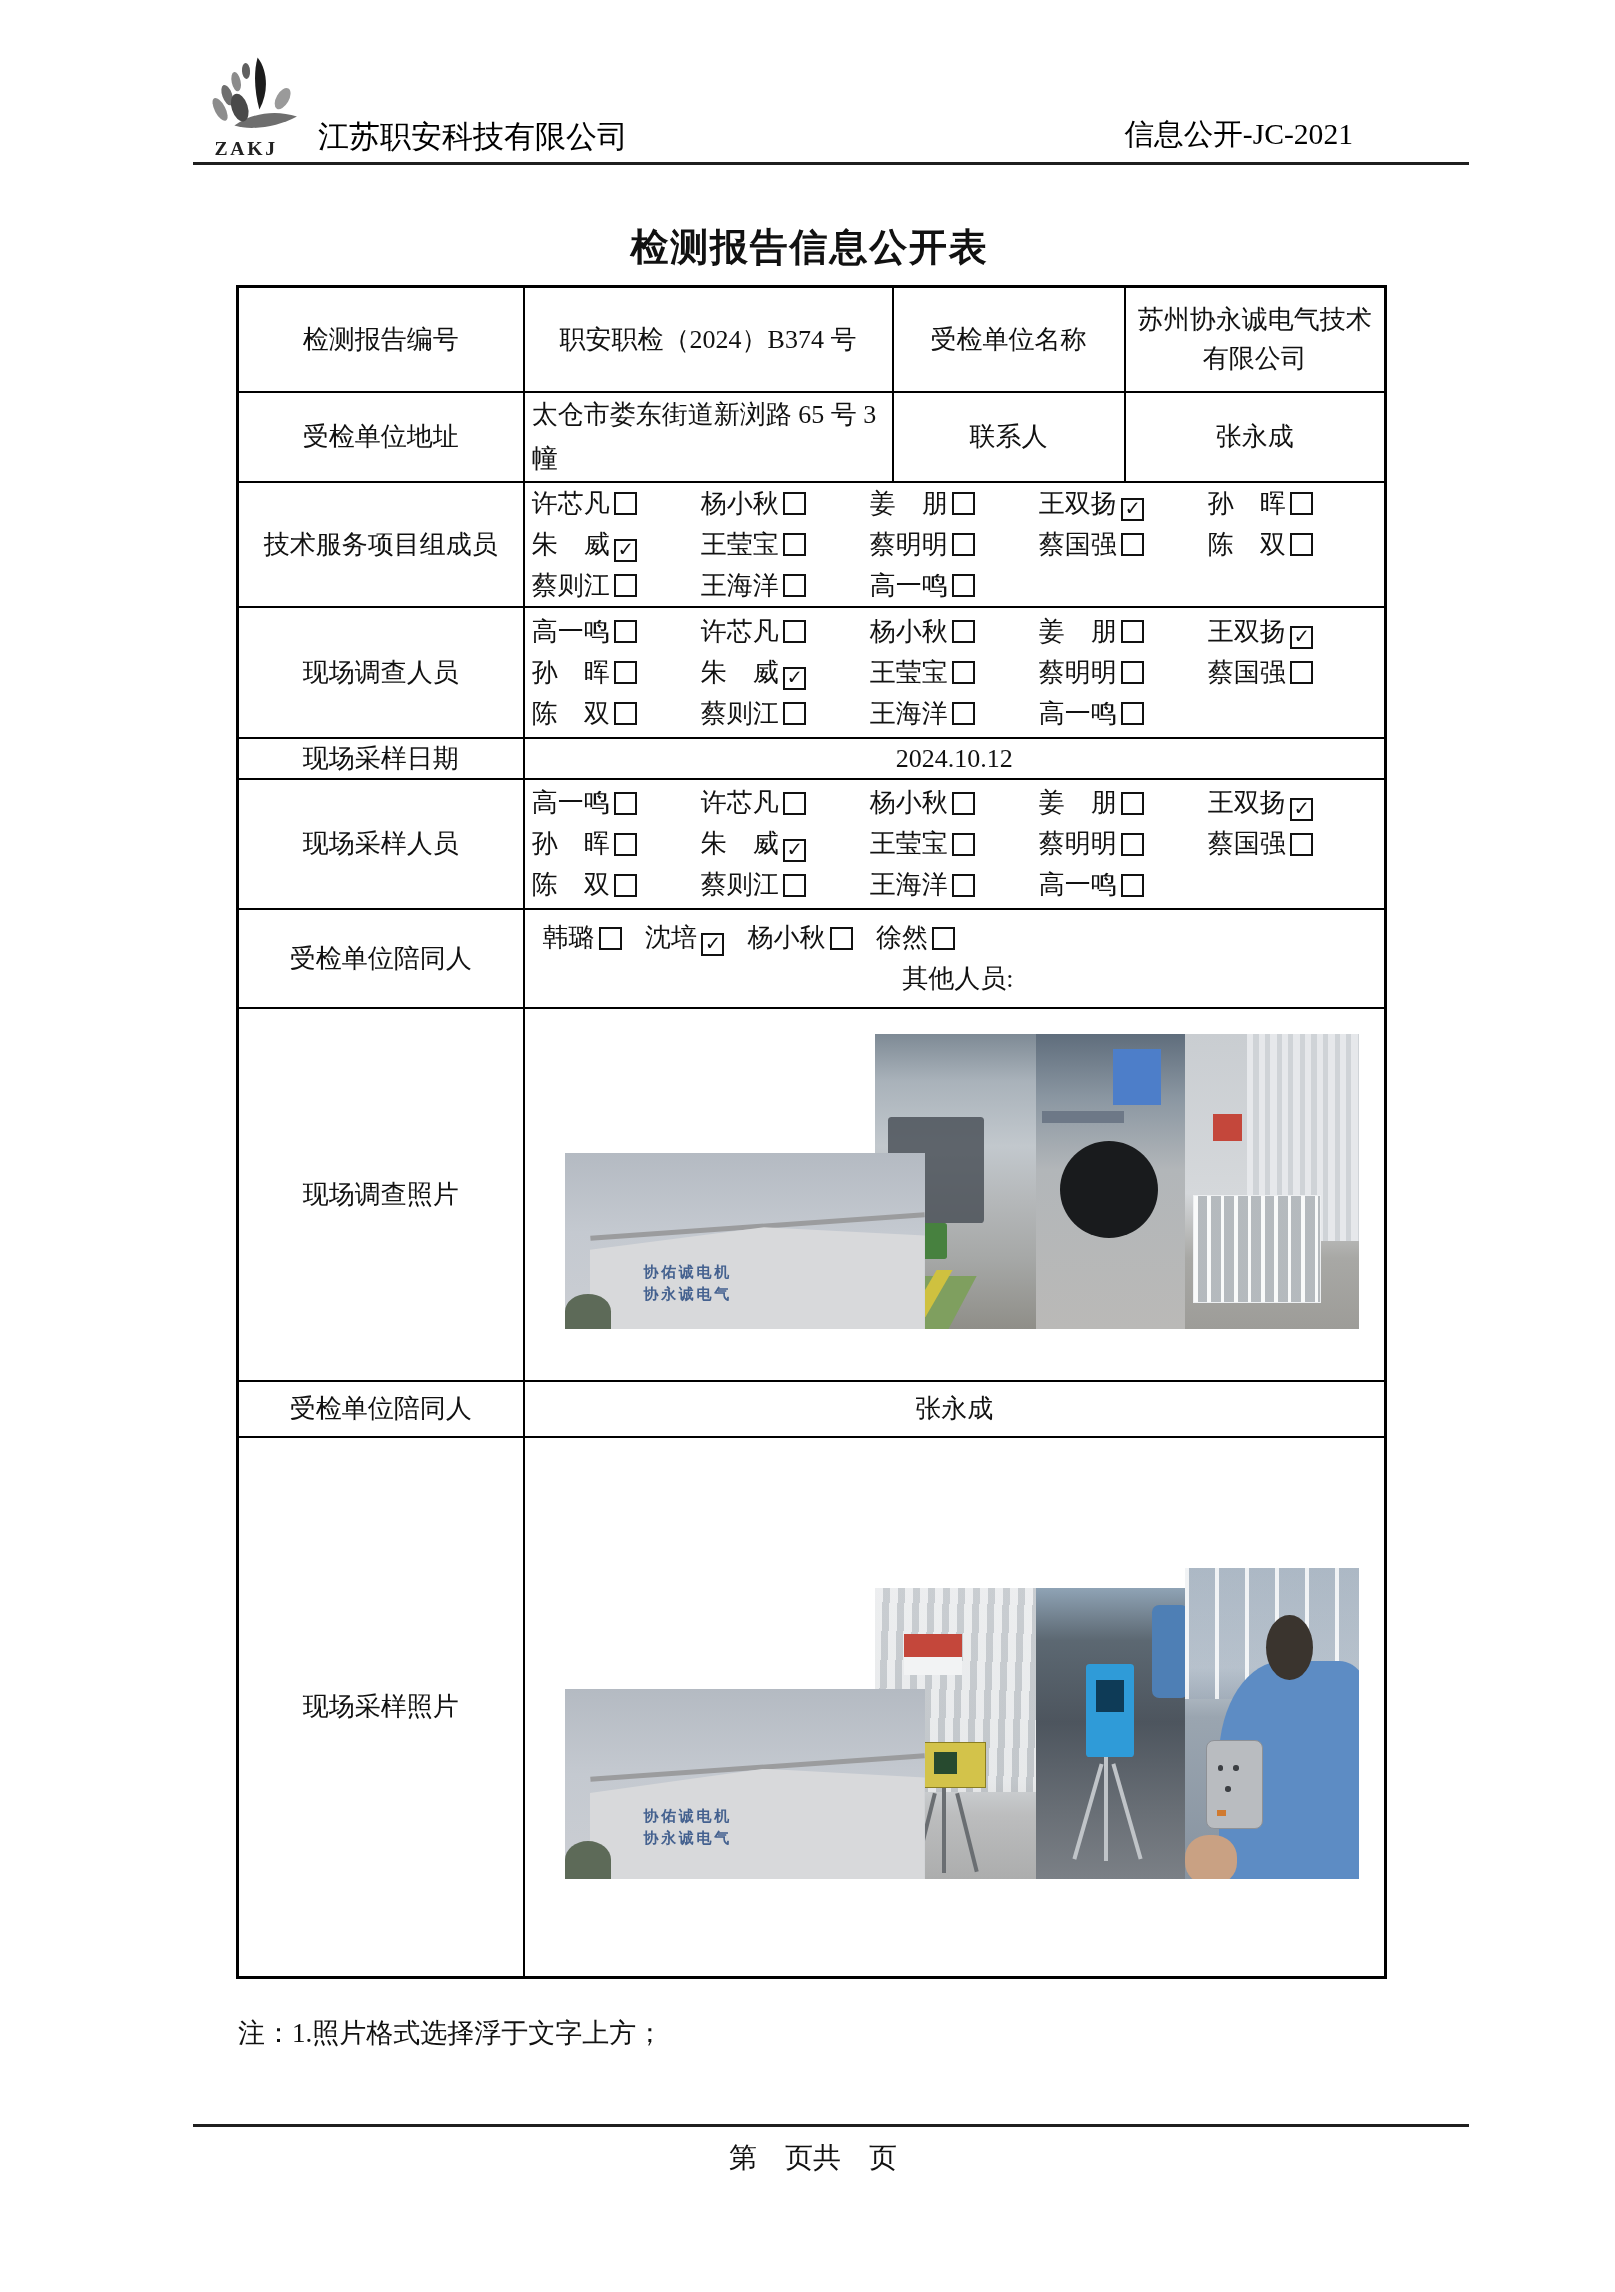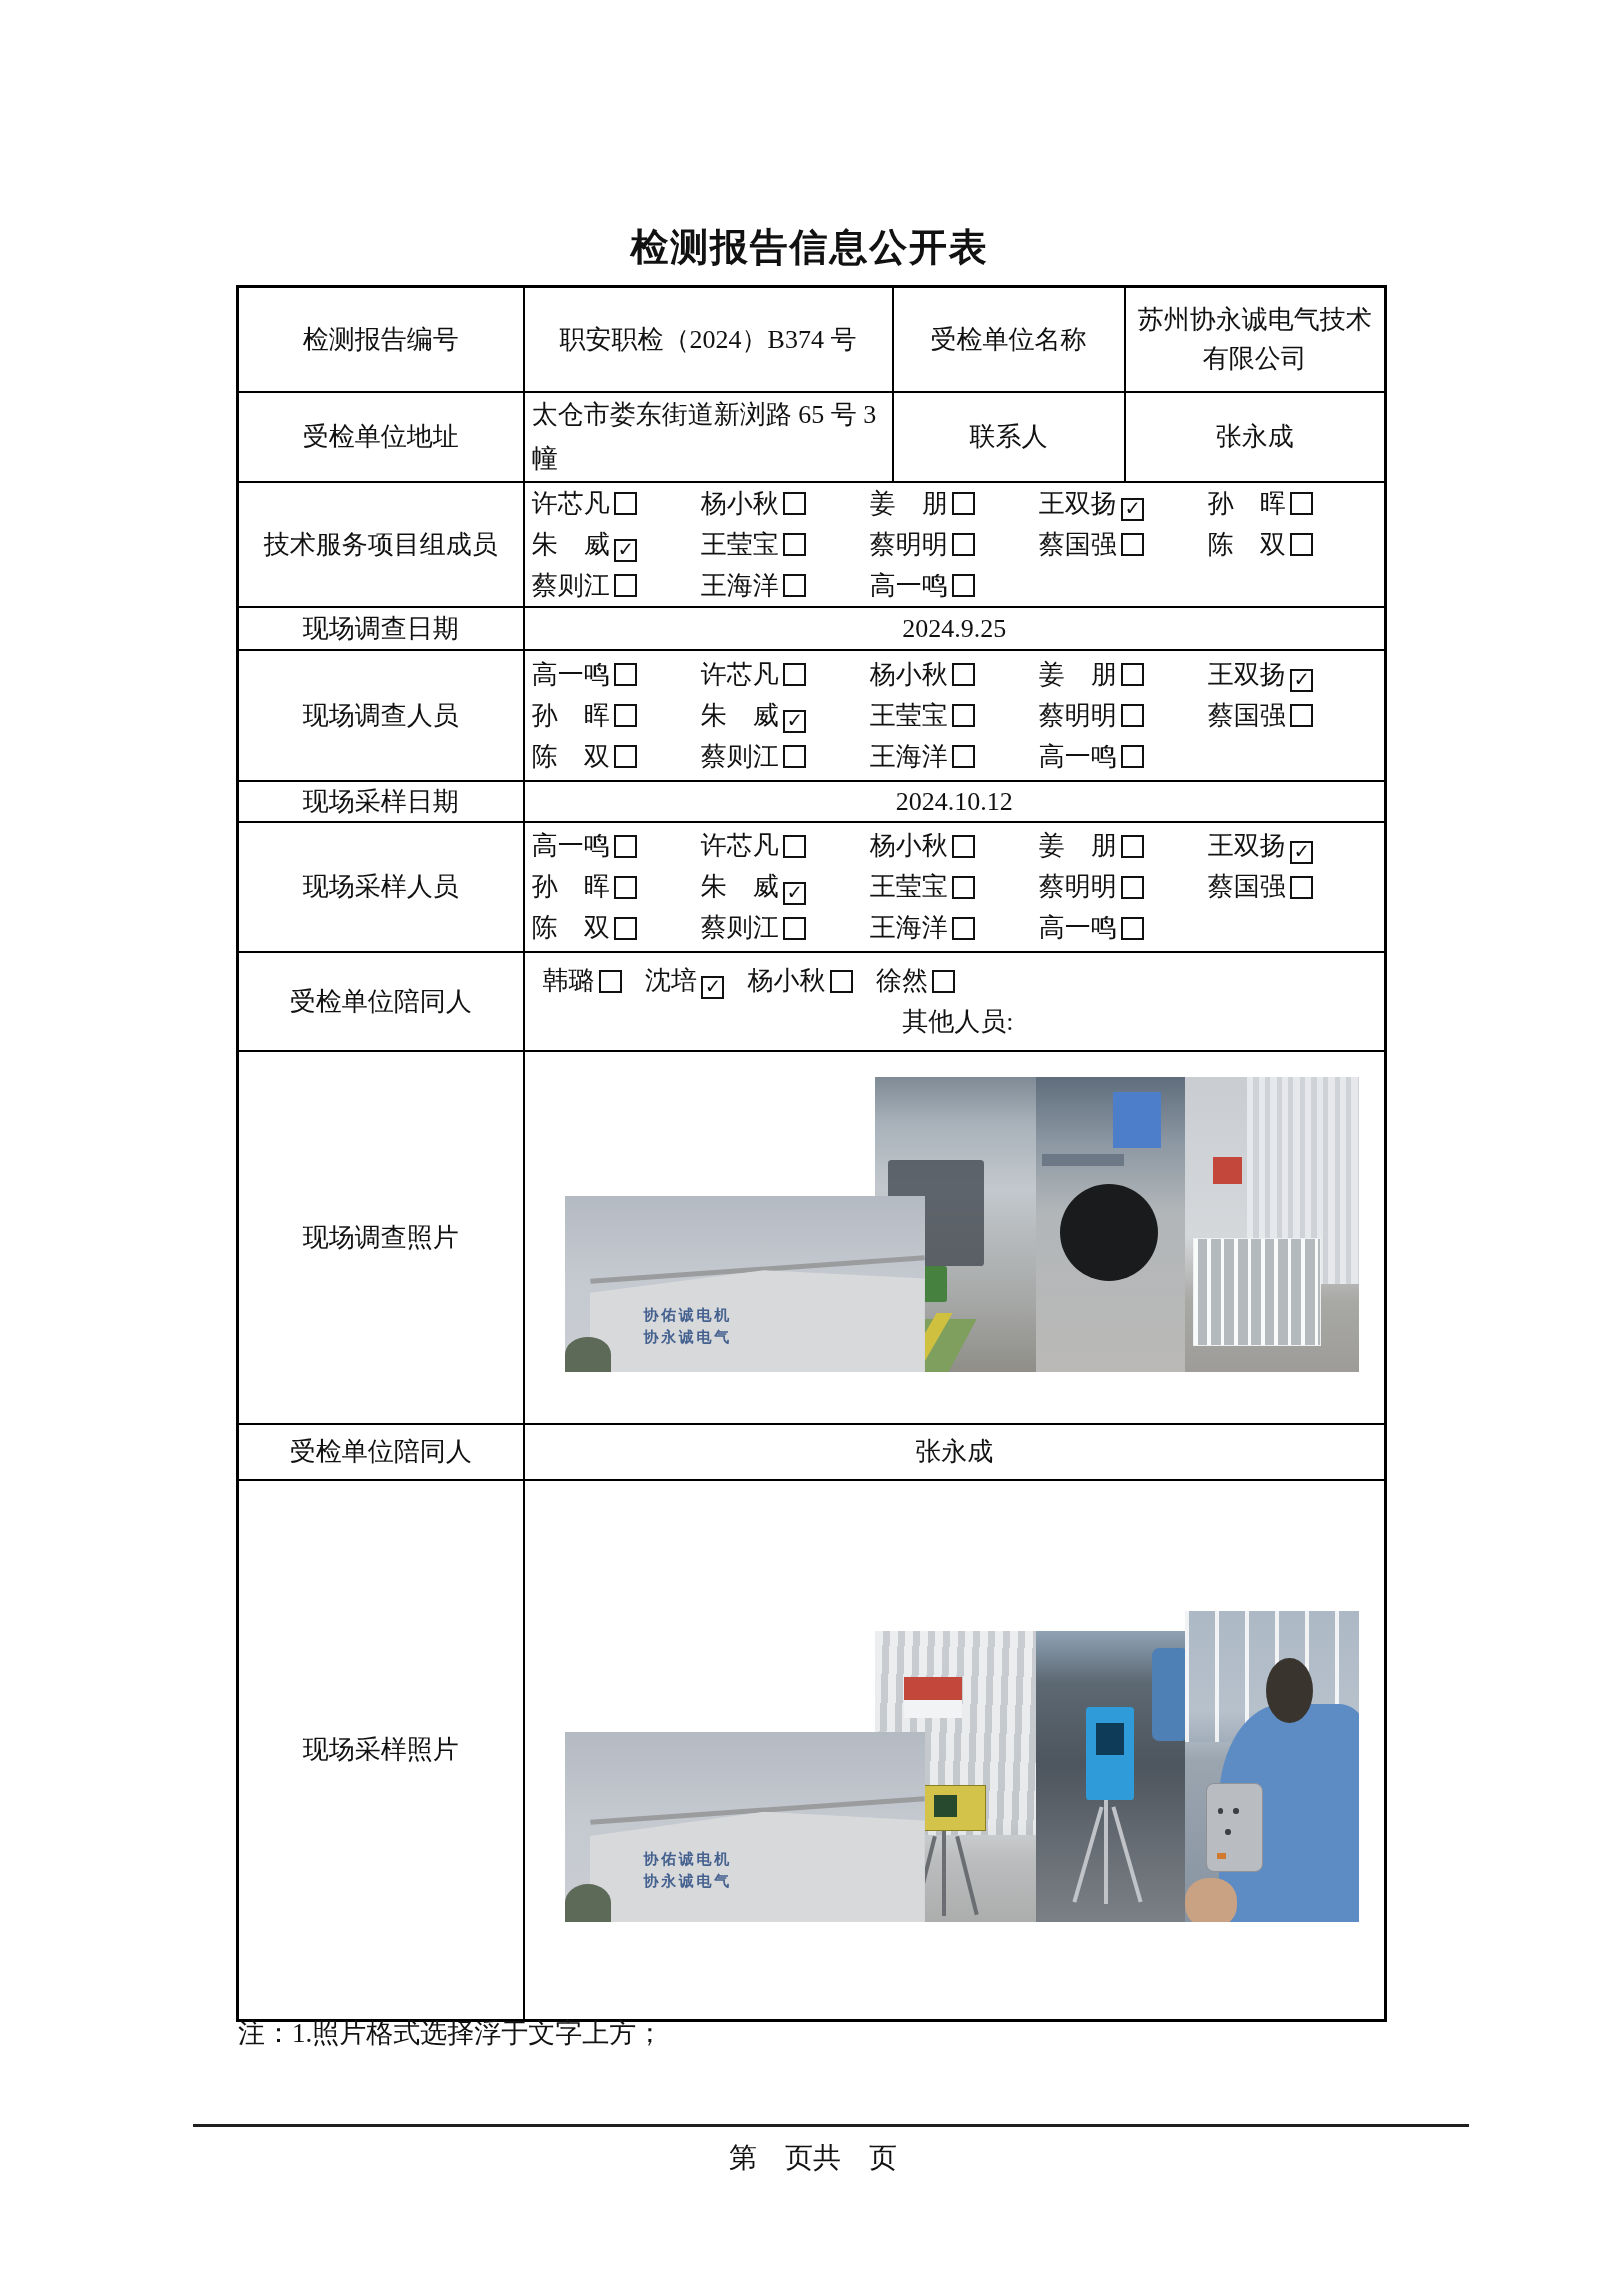--- a/index.html
+++ b/index.html
@@ -127,20 +127,35 @@
   .footer-rule { position:absolute; left:193px; top:2124px; width:1276px;
                  border-top:3.6px solid #1f1f1f; }
   .footer-text { position:absolute; left:193px; top:2139px; width:1240px;
                  text-align:center; font-size:28px; }
 </style>
 </head>
 <body>
 
 <div class="page">
 
+  <div class="hdr">
+    <svg class="logo" viewBox="0 0 122 94" xmlns="http://www.w3.org/2000/svg">
+      <ellipse cx="18" cy="62" rx="6" ry="14" transform="rotate(-28 18 62)" fill="#8c8c8c"></ellipse>
+      <ellipse cx="26" cy="46" rx="5.5" ry="12" transform="rotate(-20 26 46)" fill="#6f6f6f"></ellipse>
+      <ellipse cx="36" cy="31" rx="5" ry="11" transform="rotate(-12 36 31)" fill="#8c8c8c"></ellipse>
+      <ellipse cx="47" cy="19" rx="4.5" ry="9" transform="rotate(-4 47 19)" fill="#5f5f5f"></ellipse>
+      <path d="M60 4 C 71 18, 73 42, 62 62 C 57 44, 55 22, 60 4 Z" fill="#1c1c1c"></path>
+      <path d="M34 80 C 54 66, 80 62, 104 70 C 82 82, 52 86, 34 80 Z" fill="#6e6e6e"></path>
+      <ellipse cx="88" cy="50" rx="7" ry="13" transform="rotate(30 88 50)" fill="#9a9a9a"></ellipse>
+      <ellipse cx="40" cy="60" rx="9" ry="16" transform="rotate(-18 40 60)" fill="#4a4a4a"></ellipse>
+    </svg>
+    <div class="logo-sub">ZAKJ</div>
+    <div class="hdr-company">江苏职安科技有限公司</div>
+    <div class="hdr-code">信息公开-JC-2021</div>
+  </div>
 
   <div class="title">检测报告信息公开表</div>
 
   <table class="main">
     <colgroup>
         <col style="width:286px">
         <col style="width:369px">
         <col style="width:232px">
         <col style="width:261px">
       </colgroup>
@@ -176,24 +191,20 @@
                 <span class="cbx-item"><span class="cbx-name">陈　双</span><span class="cbx-box"></span></span>
               </div>
               <div class="cbx-line cbx-grid">
                 <span class="cbx-item"><span class="cbx-name">蔡则江</span><span class="cbx-box"></span></span>
                 <span class="cbx-item"><span class="cbx-name">王海洋</span><span class="cbx-box"></span></span>
                 <span class="cbx-item"><span class="cbx-name">高一鸣</span><span class="cbx-box"></span></span>
               </div>
             </div>
       </td>
     </tr>
-    <tr style="height:43px">
-      <td class="lab">现场调查日期</td>
-      <td class="val" colspan="3">2024.9.25</td>
-    </tr>
     <tr style="height:131px">
       <td class="lab">现场调查人员</td>
       <td class="cbx-cell" colspan="3">
         <div>
               <div class="cbx-line cbx-grid">
                 <span class="cbx-item"><span class="cbx-name">高一鸣</span><span class="cbx-box"></span></span>
                 <span class="cbx-item"><span class="cbx-name">许芯凡</span><span class="cbx-box"></span></span>
                 <span class="cbx-item"><span class="cbx-name">杨小秋</span><span class="cbx-box"></span></span>
                 <span class="cbx-item"><span class="cbx-name">姜　朋</span><span class="cbx-box"></span></span>
                 <span class="cbx-item"><span class="cbx-name">王双扬</span><span class="cbx-box on">✓</span></span>

